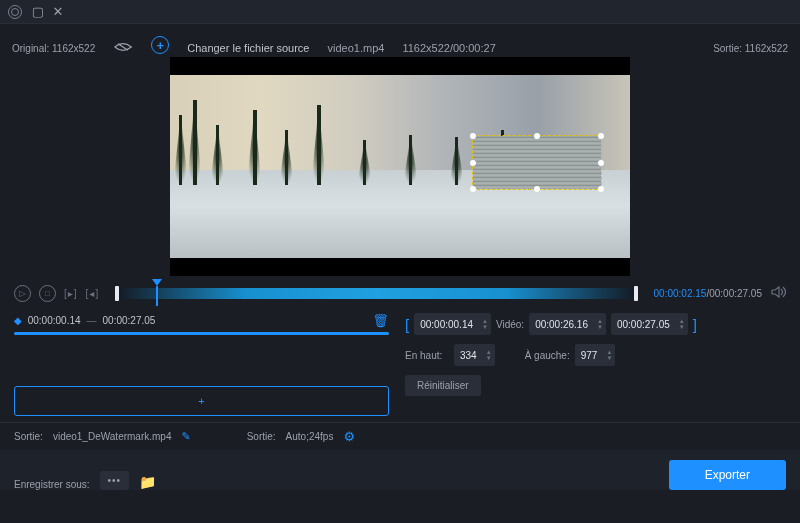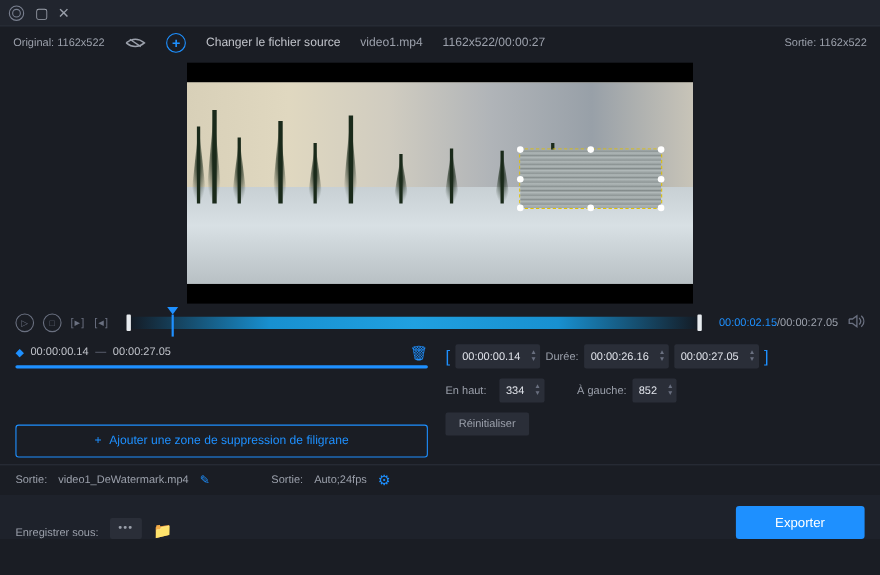--- a/index.html
+++ b/index.html
@@ -2,21 +2,21 @@
 <html><head>
 <meta charset="utf-8">
 <style>
 *{margin:0;padding:0;box-sizing:border-box;font-family:Arial,sans-serif;-webkit-font-smoothing:antialiased}
 body{background:#1a1d24;color:#9ba0ab;font-size:11px;width:800px;height:523px;overflow:hidden}
 .titlebar{height:24px;background:#21252e;display:flex;align-items:center;padding:0 8px;border-bottom:1px solid #2a2e38}
 .titlebar .logo{width:14px;height:14px;margin-right:6px;border:1.5px solid #7a8090;border-radius:50%;position:relative}
 .titlebar .logo::after{content:"";position:absolute;width:6px;height:6px;border:1.5px solid #7a8090;border-radius:50%;top:2px;left:2px}
 .titlebar .title{font-size:12px;color:#d0d3da;flex:1}
 .titlebar .wbtn{width:20px;height:20px;display:flex;align-items:center;justify-content:center;color:#9ba0ab;cursor:pointer;font-size:13px}
-.header{height:30px;display:flex;align-items:center;padding:0 12px;gap:18px}
+.header{height:30px;display:flex;align-items:flex-end;padding:0 12px;gap:18px}
 .header .orig{font-size:10px}
 .header .eye{width:20px;height:14px;color:#9ba0ab}
 .header .plus-icon{width:18px;height:18px;border:1.5px solid #1e90ff;border-radius:50%;display:flex;align-items:center;justify-content:center;color:#1e90ff;font-size:13px;font-weight:bold}
 .header .src{font-size:11px;color:#c0c3ca}
 .header .fn{font-size:11px}
 .header .dims{font-size:11px}
 .header .spacer{flex:1}
 .header .out{font-size:10px}
 .preview{height:225px;display:flex;justify-content:center;padding:3px 0}
 .preview .vid{width:460px;height:219px;background:#000;position:relative;overflow:hidden}
@@ -153,34 +153,33 @@
       <span class="tool">◆</span>
       <span>00:00:00.14</span>
       <span class="dash">—</span>
       <span>00:00:27.05</span>
       <span class="spacer"></span>
       <span class="trash">🗑</span>
     </div>
     <div class="rbar"></div>
     <div class="add">
       <span>+</span>
-      <span>Ajouter une zone de suppression de filigrane</span>
     </div>
   </div>
   <div class="right">
     <div class="trow">
       <span class="brkL">[</span>
       <div class="nin">
           <span class="val">00:00:00.14</span>
           <div class="spn">
             <span>▲</span>
             <span>▼</span>
           </div>
         </div>
-      <span class="dlbl">Durée:</span>
+      <span class="dlbl">Vidéo:</span>
         <div class="nin">
           <span class="val">00:00:26.16</span>
           <div class="spn">
             <span>▲</span>
             <span>▼</span>
           </div>
         </div>
       <div class="nin">
           <span class="val">00:00:27.05</span>
           <div class="spn">
@@ -195,21 +194,21 @@
       <div class="nin">
           <span class="val">334</span>
           <div class="spn">
             <span>▲</span>
             <span>▼</span>
           </div>
         </div>
       <span style="width:20px"></span>
       <span class="lbl">À gauche:</span>
       <div class="nin">
-          <span class="val">852</span>
+          <span class="val">977</span>
           <div class="spn">
             <span>▲</span>
             <span>▼</span>
           </div>
         </div>
     </div>
     <div class="reset">Réinitialiser</div>
   </div>
 </div>
 

